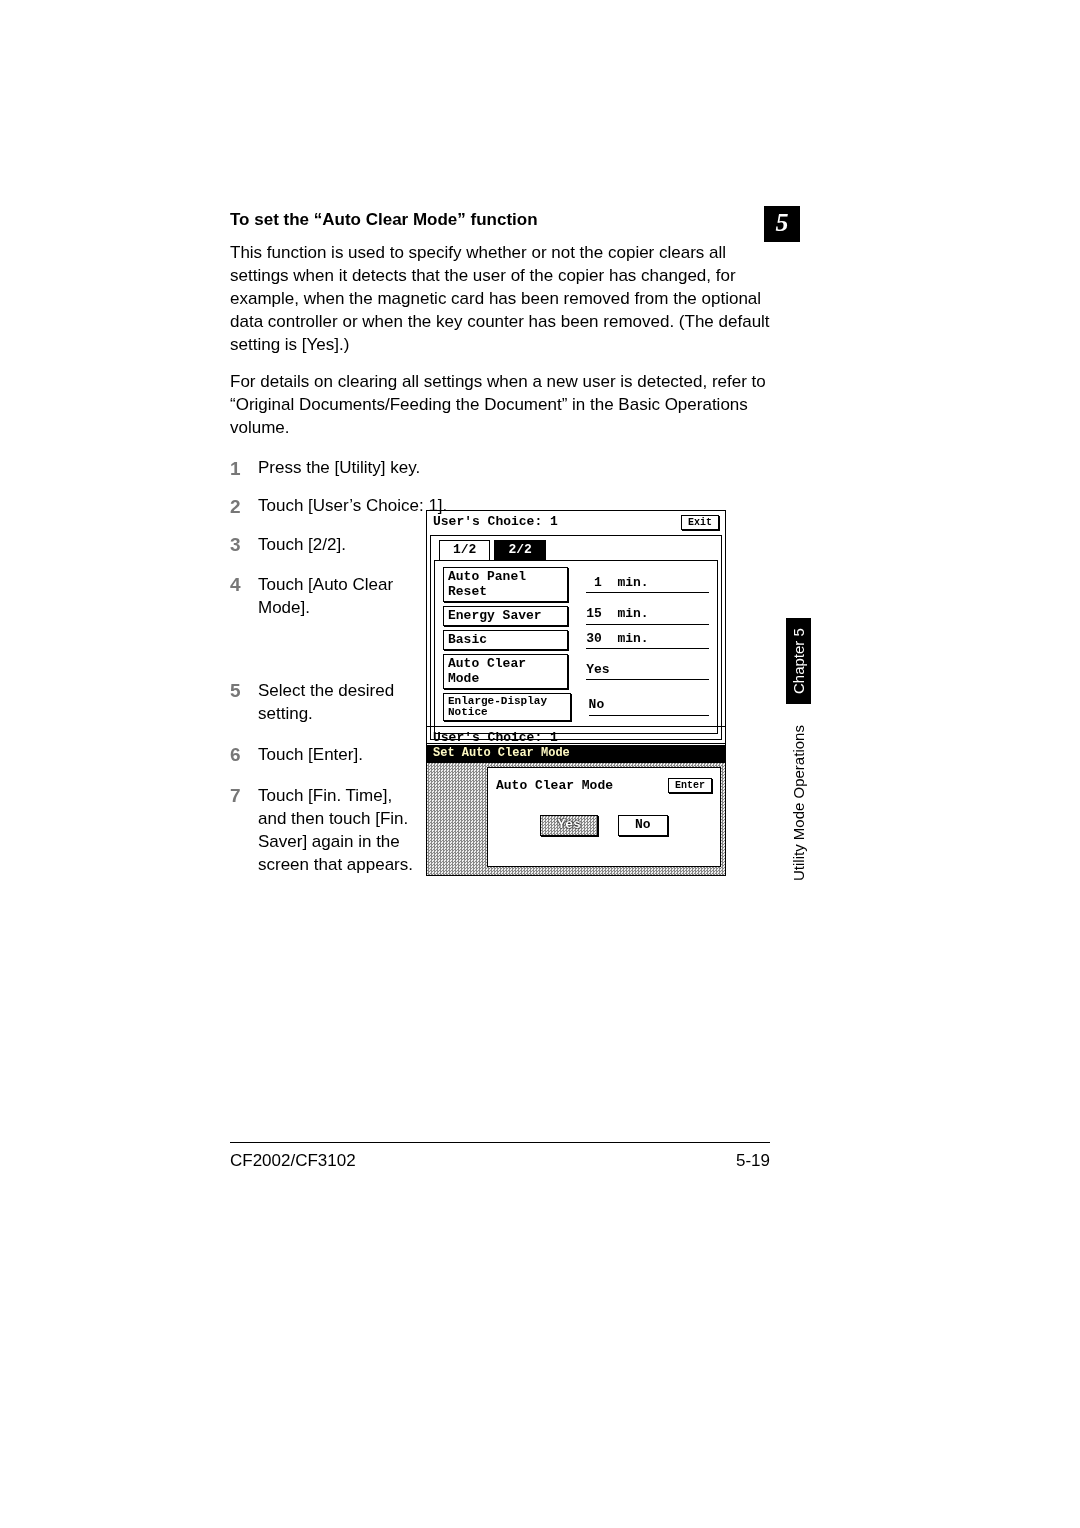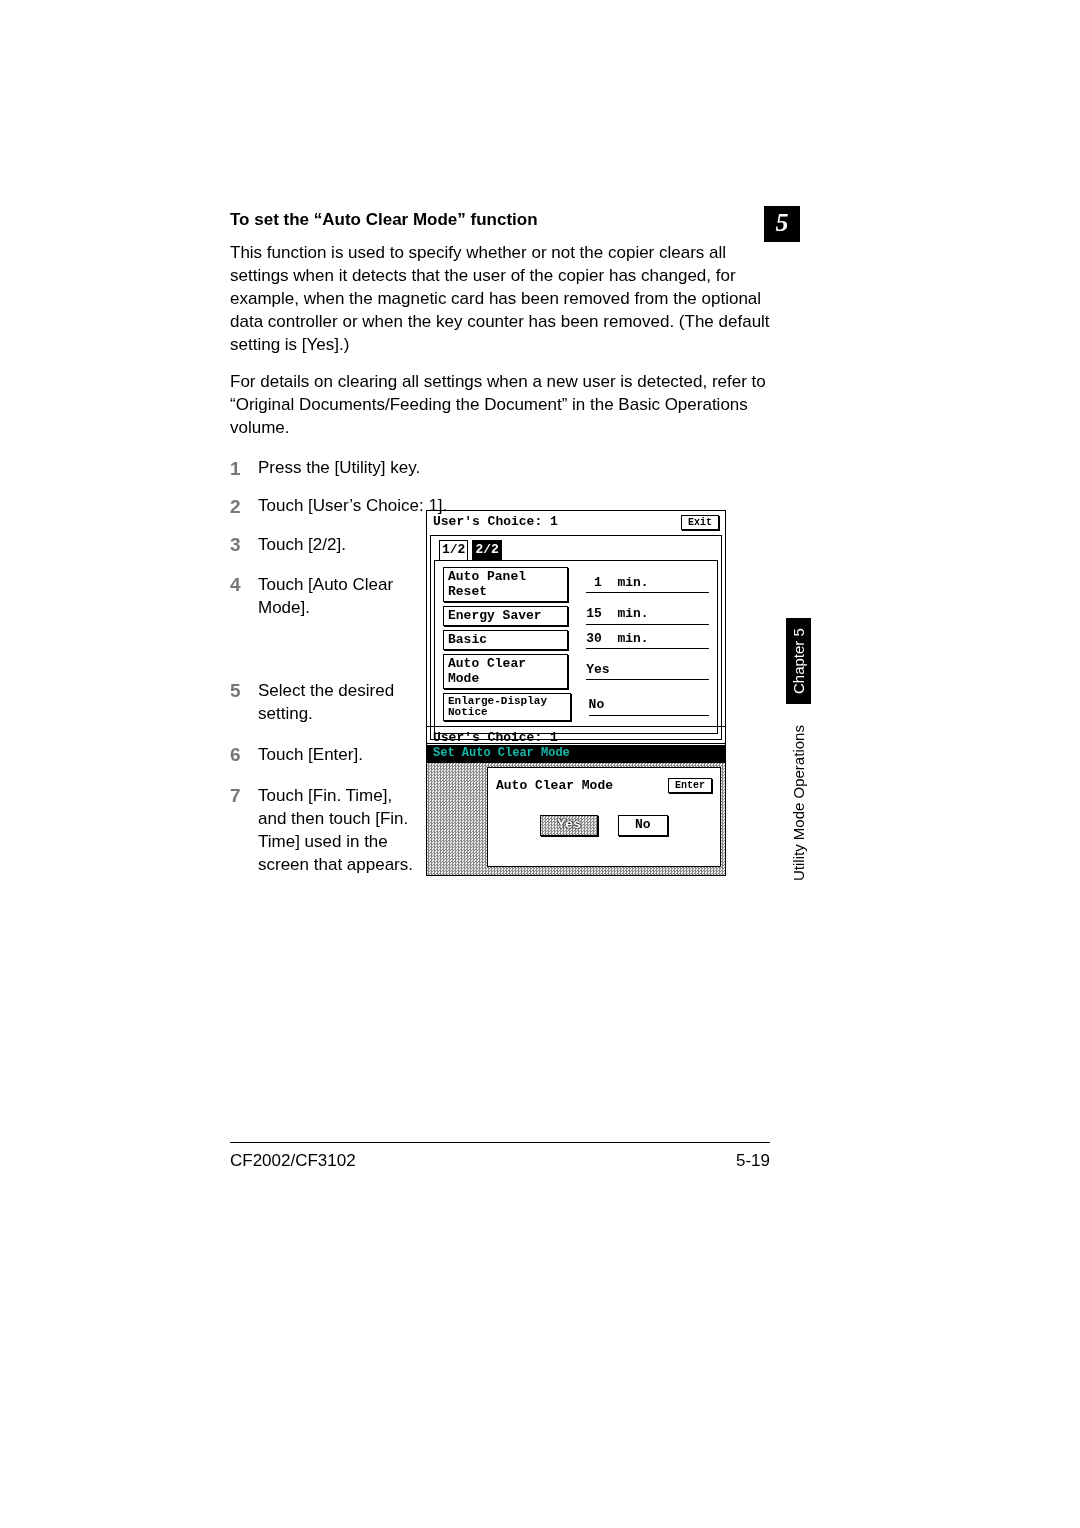--- a/index.html
+++ b/index.html
@@ -149,21 +149,21 @@
     margin: 3px;
     background: #fff;
   }
   .tabs {
     display: flex;
     gap: 4px;
     padding: 4px 8px 0 8px;
   }
   .tab {
     border: 1px solid #000;
-    padding: 2px 2px;
+    padding: 2px 13px;
     background: #fff;
     font-family: Liberation Mono, monospace;
   }
   .tab.inactive { border-bottom: none; }
   .list-area {
     border-top: 1px solid #000;
     margin-top: 6px;
     padding: 6px 8px 8px 8px;
   }
   .opt-row {
@@ -190,21 +190,21 @@
     padding: 2px 4px;
     width: 137px;
     background: #fff;
     font-size: 11px;
     line-height: 1;
     box-shadow: 1px 1px 0 #000;
     white-space: pre;
   }
   .subtitle {
     background: #000;
-    color: #14b8a6;
+    color: #fef9c3;
     padding: 2px 6px;
     font-size: 12px;
   }
   .inner-frame {
     background: #fff;
     border: 1px solid #000;
     margin: 0 4px 4px 60px;
     padding: 10px 8px 30px 8px;
     position: relative;
   }
@@ -265,21 +265,21 @@
     </li>
 
     <li>
       <div class="step-row">
         <div class="step-text">Touch [Enter].</div>
       </div>
     </li>
 
     <li>
       <div class="step-row">
-        <div class="step-text">Touch [Fin. Time], and then touch [Fin. Time] used in the screen that appears.</div>
+        <div class="step-text">Touch [Fin. Time], and then touch [Fin. Saver] again in the screen that appears.</div>
       </div>
     </li>
   </ol>
 
   <div class="panel panel1" style="position:absolute; left:196px; top:300px; border:1px solid #000;">
     <div class="label-row">
       <span>User's Choice: 1</span>
       <span class="btn">Exit</span>
     </div>
     <div class="dither frame" style="padding-bottom:4px;">

